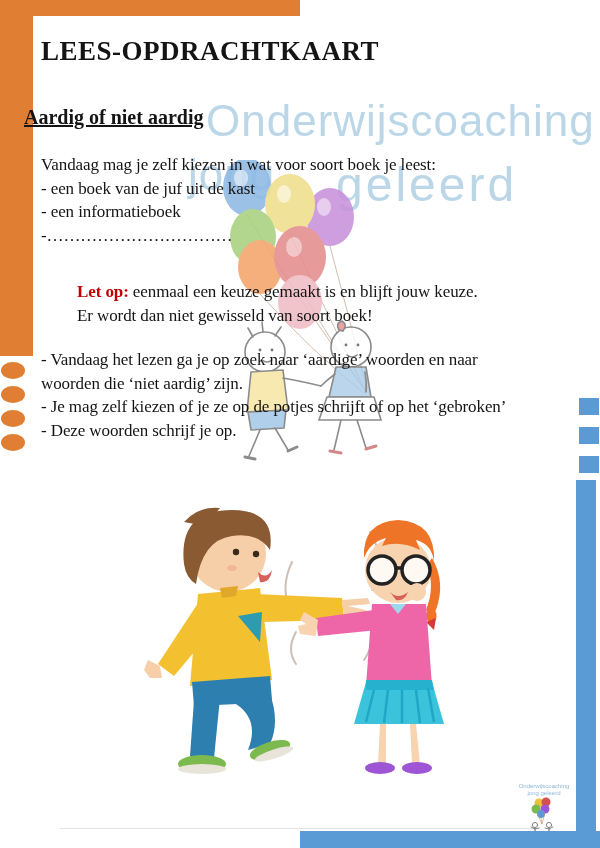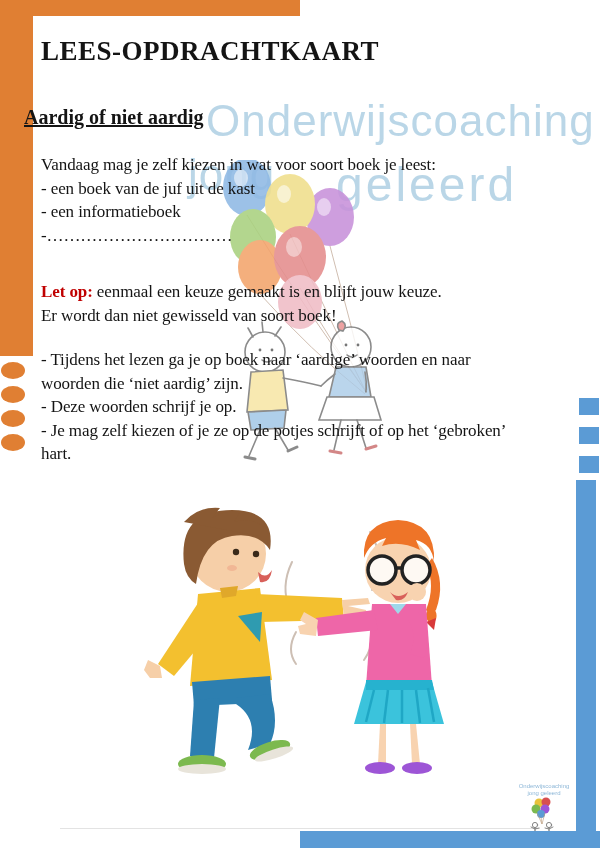--- a/index.html
+++ b/index.html
@@ -31,21 +31,21 @@
     position:absolute; left:41px; top:36px; z-index:5;
     font-size:27px; font-weight:bold; letter-spacing:.5px;text-align:right;
   }
   .subtitle {
     position:absolute; left:24px; top:106px; z-index:5;
     font-size:20px; text-decoration:underline;font-weight:bold;
   }
   .textblock { position:absolute; left:41px; z-index:5; font-size:17px; line-height:23.5px; letter-spacing:-0.1px; }
   .textblock div { white-space:nowrap; }
   .block-a { top:153px; }
-  .block-b { top:280px; }
+  .block-b { top:280px;margin-left:36px; }
   .block-c { top:348px; }
   .notice-label { color:#c00000; font-weight:bold; }
 
   
   .doodle-illustration { position:absolute; left:215px; top:160px; z-index:2; }
   .main-illustration   { position:absolute; left:120px; top:492px; z-index:2; }
 
   
   .footer-logo { position:absolute; left:512px; top:783px; width:64px; z-index:3; text-align:center; }
   .footer-logo .lg-line { font-family:"Liberation Sans", sans-serif; font-size:6px; line-height:7px; color:#8fb8d8; }
@@ -134,25 +134,24 @@
     <div>- een informatieboek</div>
     <div>-……………………………</div>
   </div>
 
   <div class="textblock block-b">
     <div><span class="notice-label">Let op:</span><span> eenmaal een keuze gemaakt is en blijft jouw keuze.</span></div>
     <div>Er wordt dan niet gewisseld van soort boek!</div>
   </div>
 
   <div class="textblock block-c">
-    <div>- Tijdens het lezen ga je op boek naar ‘aardige’ woorden en naar</div>
+    <div>- Vandaag het lezen ga je op zoek naar ‘aardige’ woorden en naar</div>
     <div>woorden die ‘niet aardig’ zijn.</div>
+    <div>- Je mag zelf kiezen of je ze op de potjes schrijft of op het ‘gebroken’</div>
     <div>- Deze woorden schrijf je op.</div>
-    <div>- Je mag zelf kiezen of je ze op de potjes schrijft of op het ‘gebroken’</div>
-    <div>hart.</div>
   </div>
 
   <svg class="main-illustration" width="350" height="290" viewBox="0 0 350 290">
 
     <g stroke="#cdbfb4" stroke-width="2" fill="none" stroke-linecap="round">
       <path d="M250,40 Q268,70 252,98"></path>
       <path d="M246,120 Q260,145 244,168"></path>
       <path d="M172,70 Q160,95 170,118"></path>
       <path d="M176,140 Q166,158 176,172"></path>
     </g>

